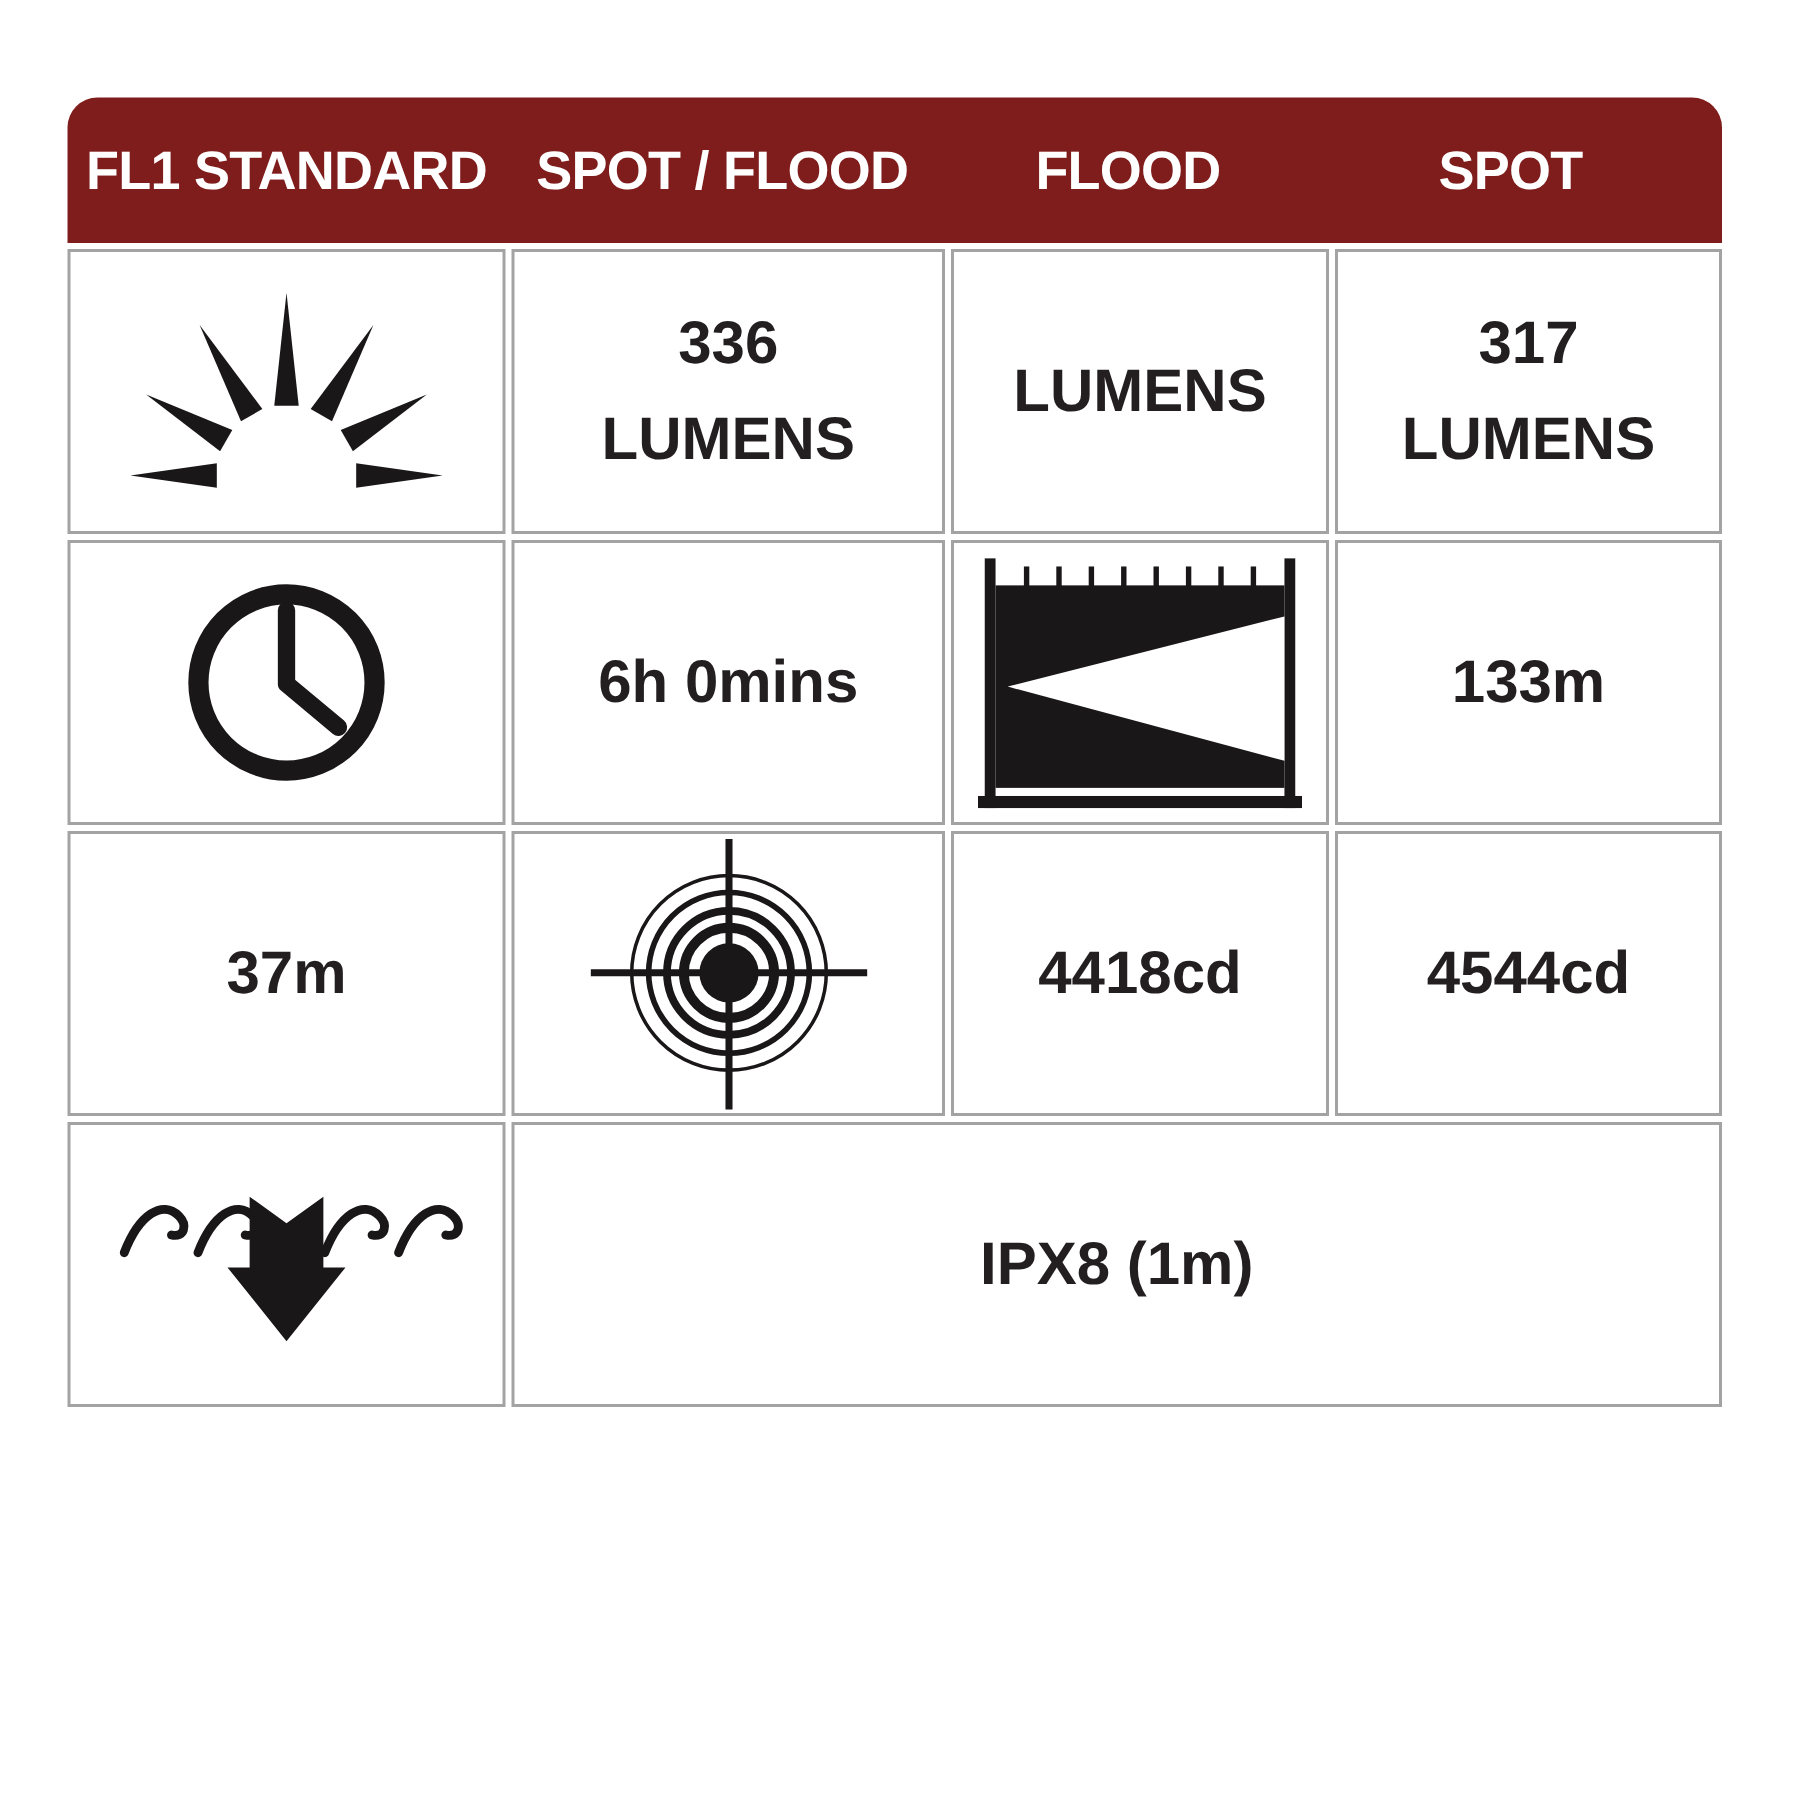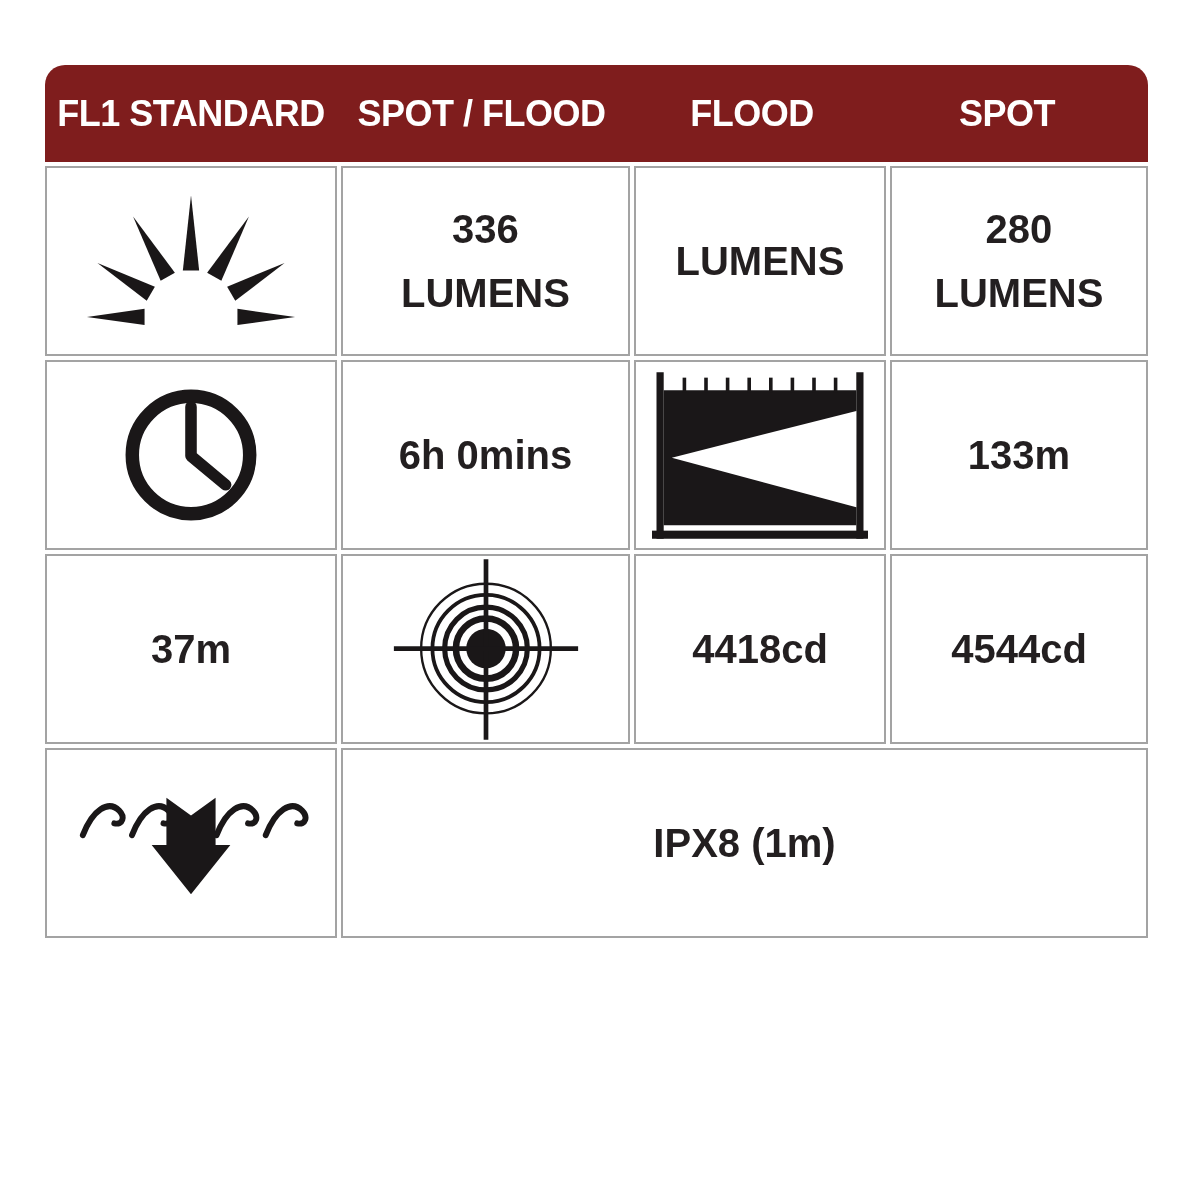--- a/index.html
+++ b/index.html
@@ -104,21 +104,21 @@
         <div>LUMENS</div>
       </div>
     </div>
     <div class="cell">
       <div class="cell-text">
         <div>LUMENS</div>
       </div>
     </div>
     <div class="cell">
       <div class="cell-text">
-        <div>280</div>
+        <div>317</div>
         <div>LUMENS</div>
       </div>
     </div>
 
     <div class="cell">
       <span class="icon-wrap">
         <svg width="154" height="154" viewBox="0 0 160 160" aria-hidden="true">
           <circle cx="80" cy="80" r="61" fill="none" stroke="#1a1718" stroke-width="14"></circle>
           <path d="M80,30 L80,81 L116,111" fill="none" stroke="#1a1718" stroke-width="12" stroke-linecap="round" stroke-linejoin="round"></path>
         </svg>

